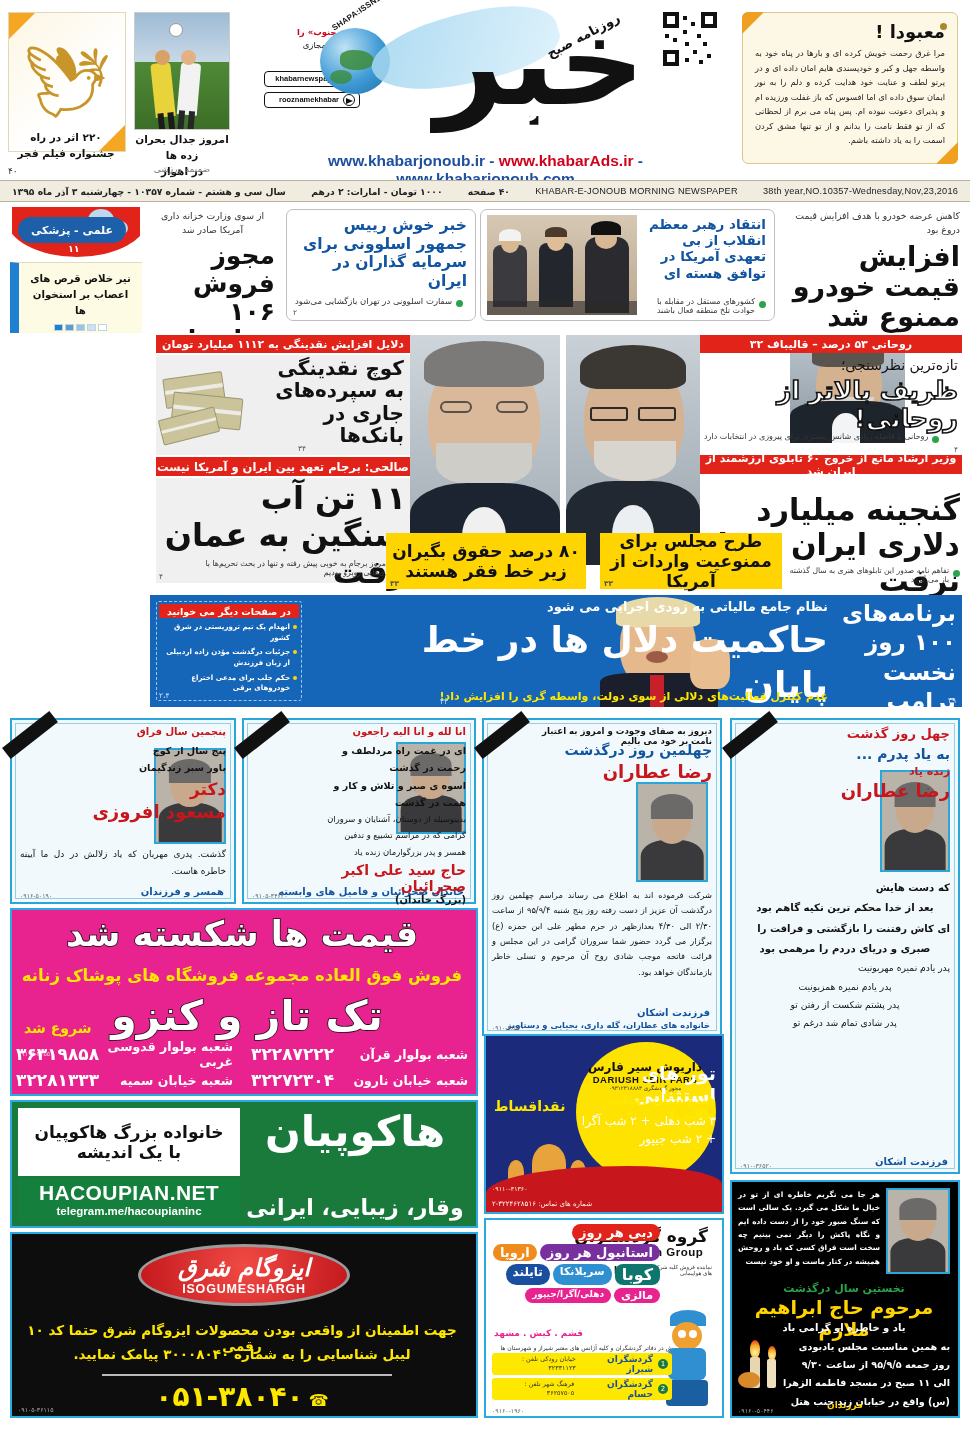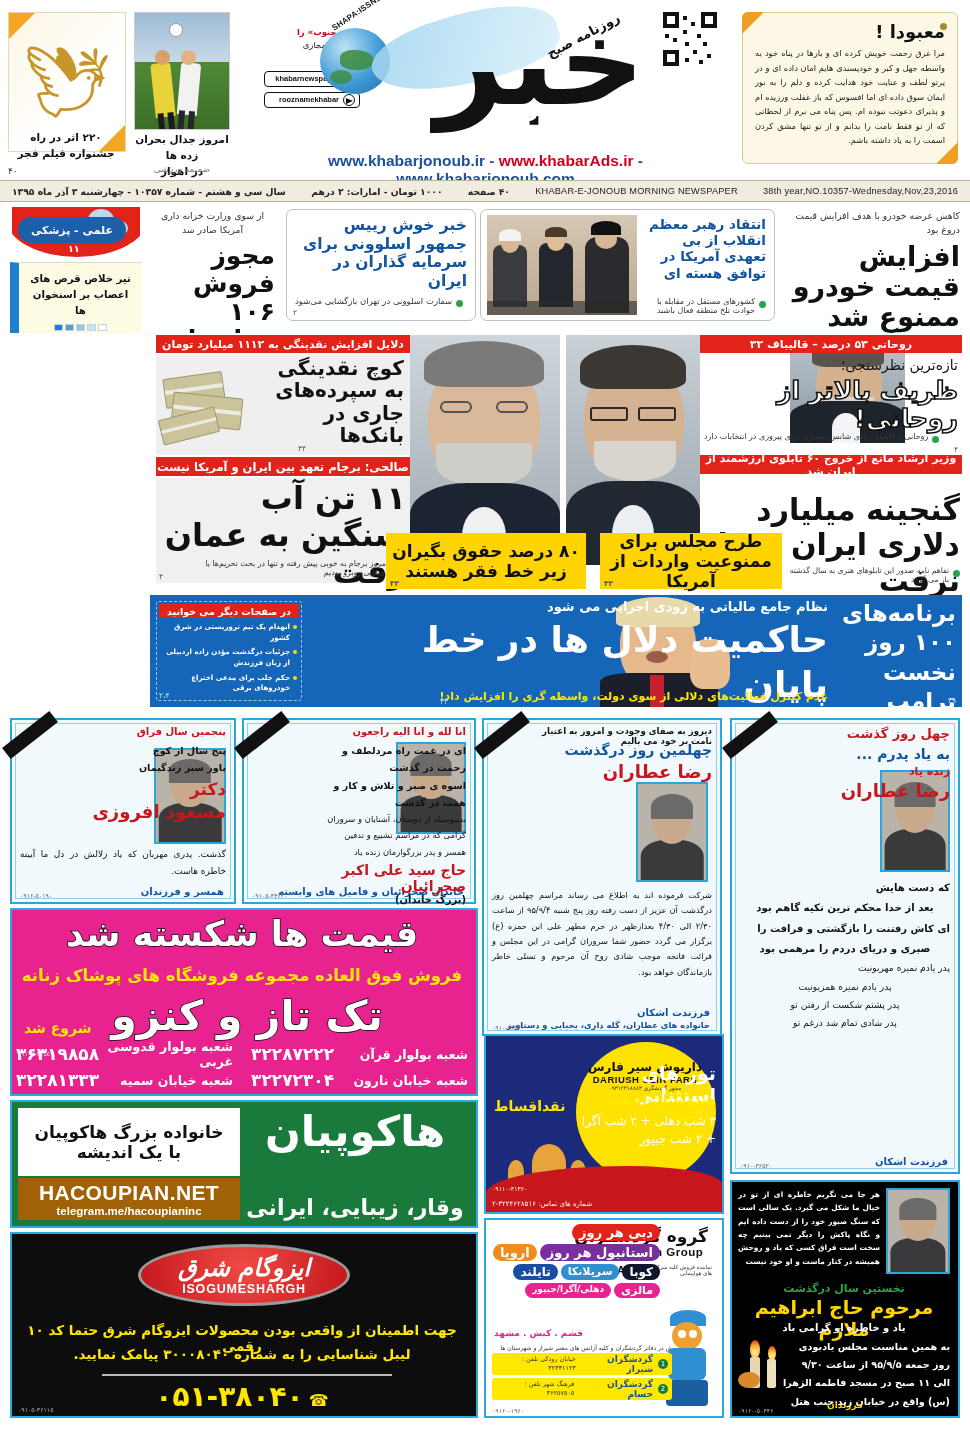--- a/index.html
+++ b/index.html
@@ -641,21 +641,21 @@
     <div style="position:absolute;right:6px;top:6px;width:230px;color:#fff;font-size:42px;font-weight:bold;
                 text-align:center;direction:rtl;line-height:1.15;">هاکوپیان</div>
     <div style="position:absolute;left:6px;top:6px;width:222px;height:68px;background:#fff;
                 display:flex;flex-direction:column;align-items:center;justify-content:center;">
       <div style="font-size:17px;font-weight:bold;color:#111;direction:rtl;">خانواده بزرگ هاکوپیان</div>
       <div style="font-size:17px;font-weight:bold;color:#111;direction:rtl;">با یک اندیشه</div>
     </div>
     <div class="tiny" style="position:absolute;left:8px;top:74px;color:#333;">۰۹۱۶۰-۱۹۶۰</div>
     <div style="position:absolute;right:8px;bottom:6px;width:226px;text-align:center;color:#fff;
                 font-size:22px;font-weight:bold;direction:rtl;">وقار، زیبایی، ایرانی</div>
-    <div style="position:absolute;left:6px;bottom:6px;width:222px;height:42px;background:#a16207;
+    <div style="position:absolute;left:6px;bottom:6px;width:222px;height:42px;background:#15803d;
                 display:flex;flex-direction:column;align-items:center;justify-content:center;">
       <div style="font-size:21px;font-weight:bold;color:#fff;font-family:'Liberation Sans',sans-serif;letter-spacing:.4px;">HACOUPIAN.NET</div>
       <div style="font-size:11.5px;font-weight:bold;color:#fff;font-family:'Liberation Sans',sans-serif;">telegram.me/hacoupianinc</div>
     </div>
   </div>
 
   <div class="ad ad-black" style="left:10px; top:1232px; width:468px; height:186px;">
     <div style="position:absolute;left:50%;top:10px;transform:translateX(-50%);width:212px;height:62px;
                 border-radius:50%;background:radial-gradient(circle at 50% 32%,#f04a44,#c2161c);
                 border:3px solid #9b9b9b;display:flex;flex-direction:column;align-items:center;justify-content:center;">
@@ -705,21 +705,21 @@
     </div>
     <div style="position:absolute;right:10px;top:44px;display:flex;align-items:center;gap:4px;direction:rtl;">
       <span style="font-size:5.5px;color:#333;width:70px;display:inline-block;text-align:right;">نماینده فروش کلیه شرکت های هواپیمایی</span>
       <span style="font-size:11px;font-weight:bold;color:#111;font-family:'Liberation Sans',sans-serif;">IATA</span>
     </div>
     <div id="gard-pills" style="position:absolute;left:6px;top:4px;width:168px;">
         <div style="display: flex; flex-wrap: wrap; gap: 3px; justify-content: flex-start;">
           <span class="pill" style="background: rgb(226, 35, 26); font-size: 13px; padding: 1px 7px;">دبی هر روز</span>
           <span class="pill" style="background: rgb(122, 47, 158); font-size: 13px; padding: 1px 7px;">استانبول هر روز</span>
           <span class="pill" style="background: rgb(240, 139, 29); font-size: 13px; padding: 1px 7px;">اروپا</span>
-          <span class="pill" style="background: #0f172a; font-size: 12px; padding: 1px 7px; border-radius: 8px;">کوبا</span>
+          <span class="pill" style="background: #0f766e; font-size: 16px; padding: 1px 7px; border-radius: 8px;">کوبا</span>
           <span class="pill" style="background: rgb(47, 143, 208); font-size: 11px; padding: 1px 7px;">سریلانکا</span>
           <span class="pill" style="background: rgb(26, 79, 160); font-size: 12px; padding: 1px 7px;">تایلند</span>
           <span class="pill" style="background: rgb(232, 35, 143); font-size: 11px; padding: 1px 7px;">مالزی</span>
           <span class="pill" style="background: rgb(232, 35, 143); font-size: 9px; padding: 1px 7px;">دهلی/آگرا/جیپور</span>
         </div>
       </div>
     <div style="position:absolute;left:8px;top:108px;color:#e8238f;font-size:9px;font-weight:bold;direction:rtl;">قشم . کیش . مشهد</div>
     <div style="position:absolute;left:6px;top:124px;width:190px;color:#333;font-size:6px;text-align:right;direction:rtl;">فروش در دفاتر گردشگران و کلیه آژانس های معتبر شیراز و شهرستان ها</div>
 
     <div style="position:absolute;right:6px;bottom:10px;width:58px;height:96px;">

